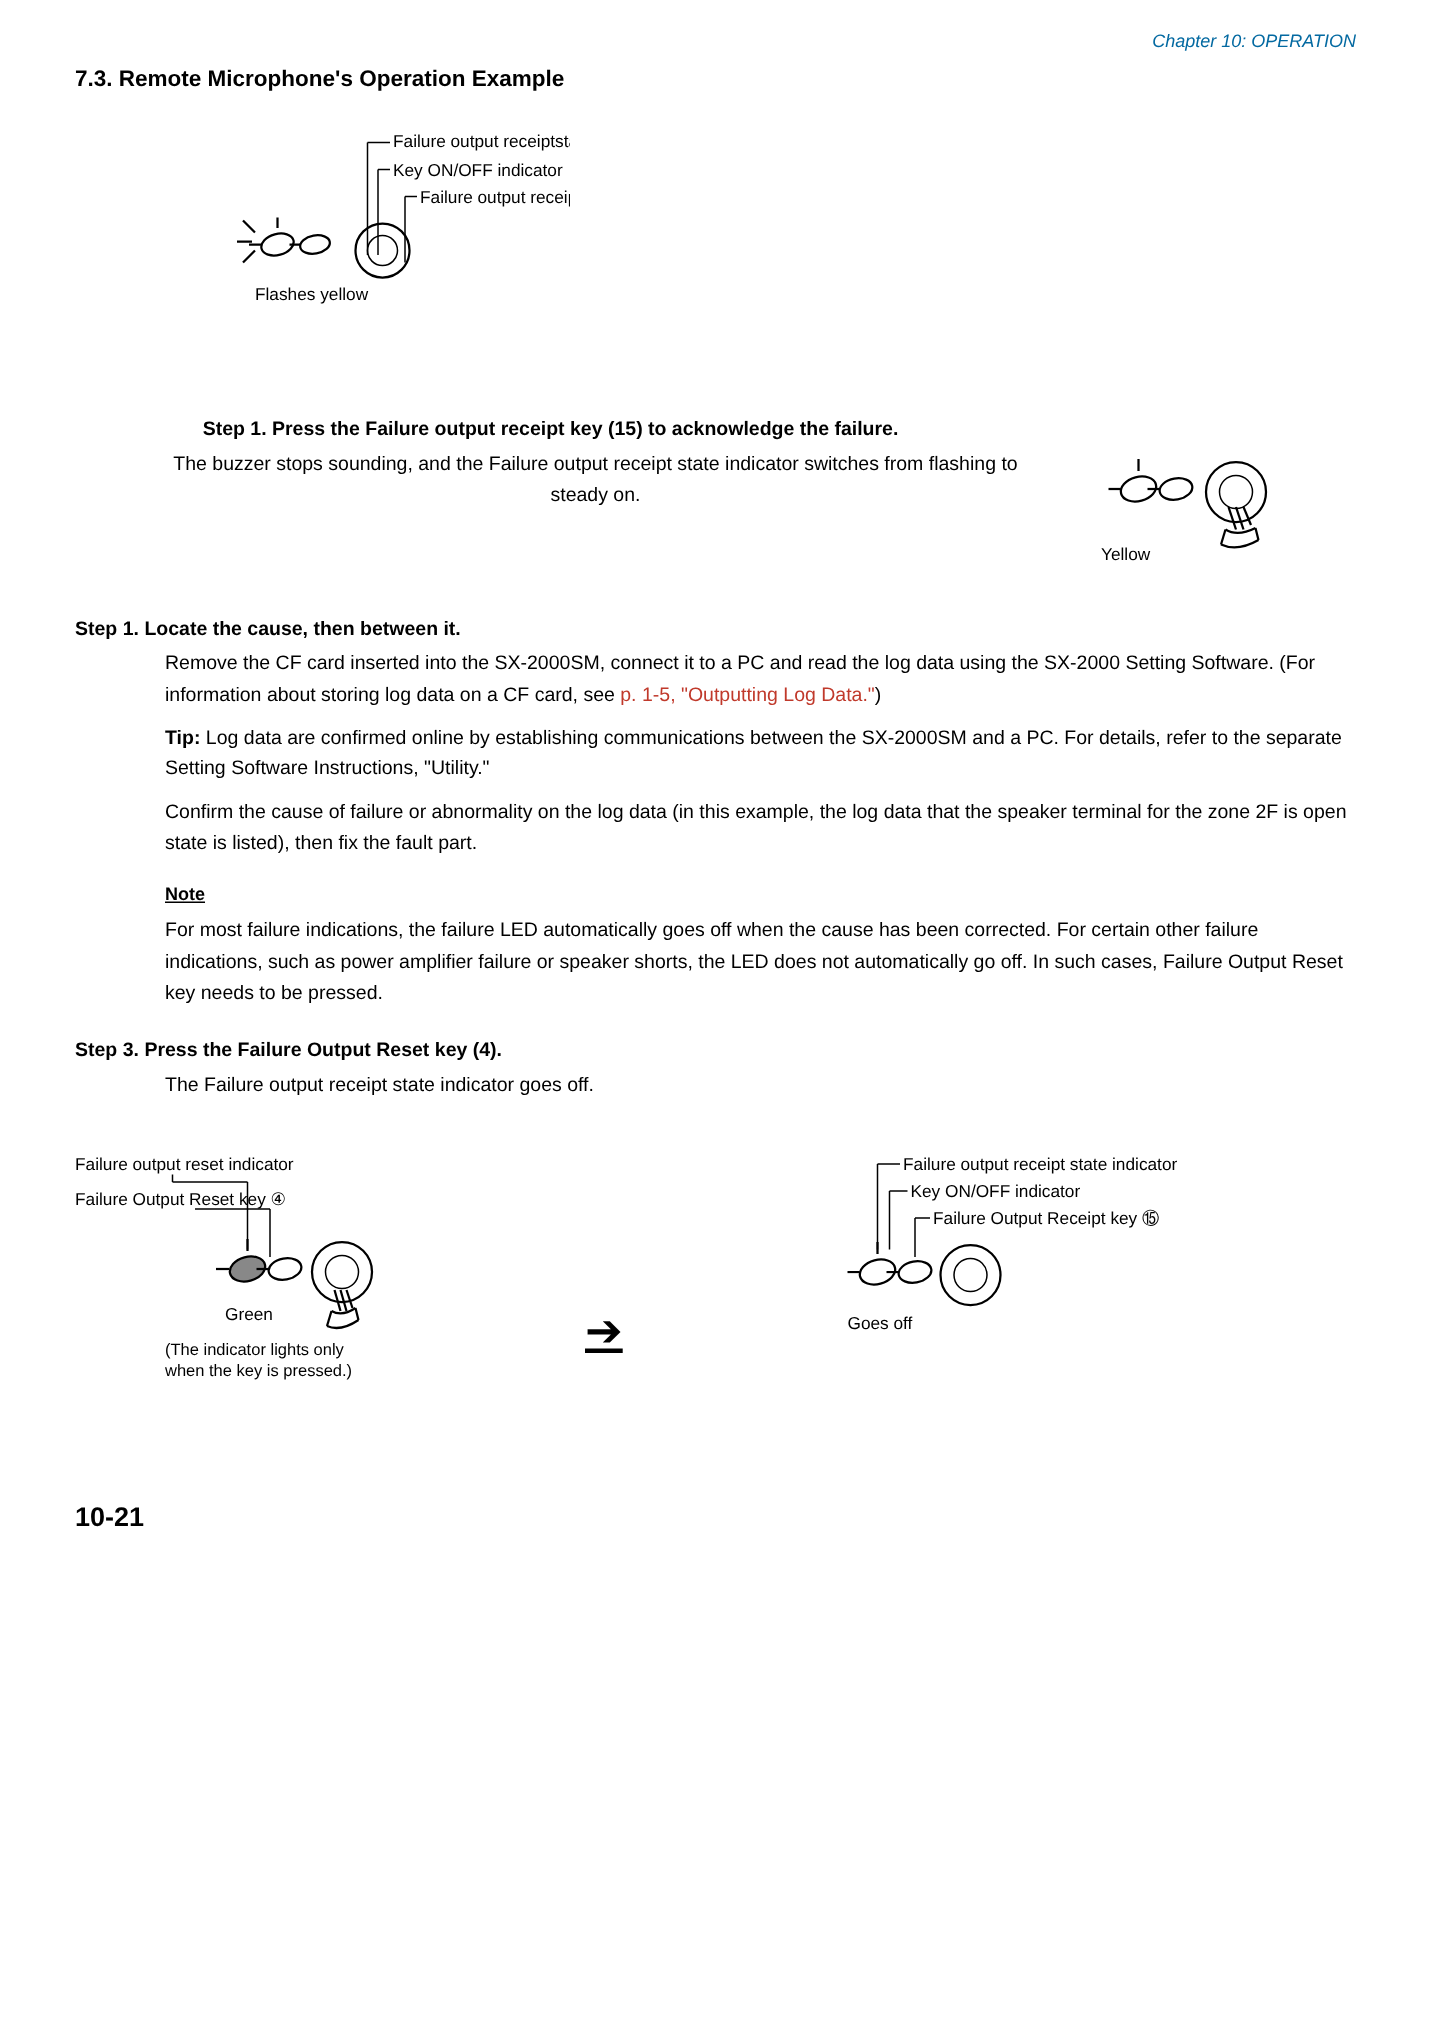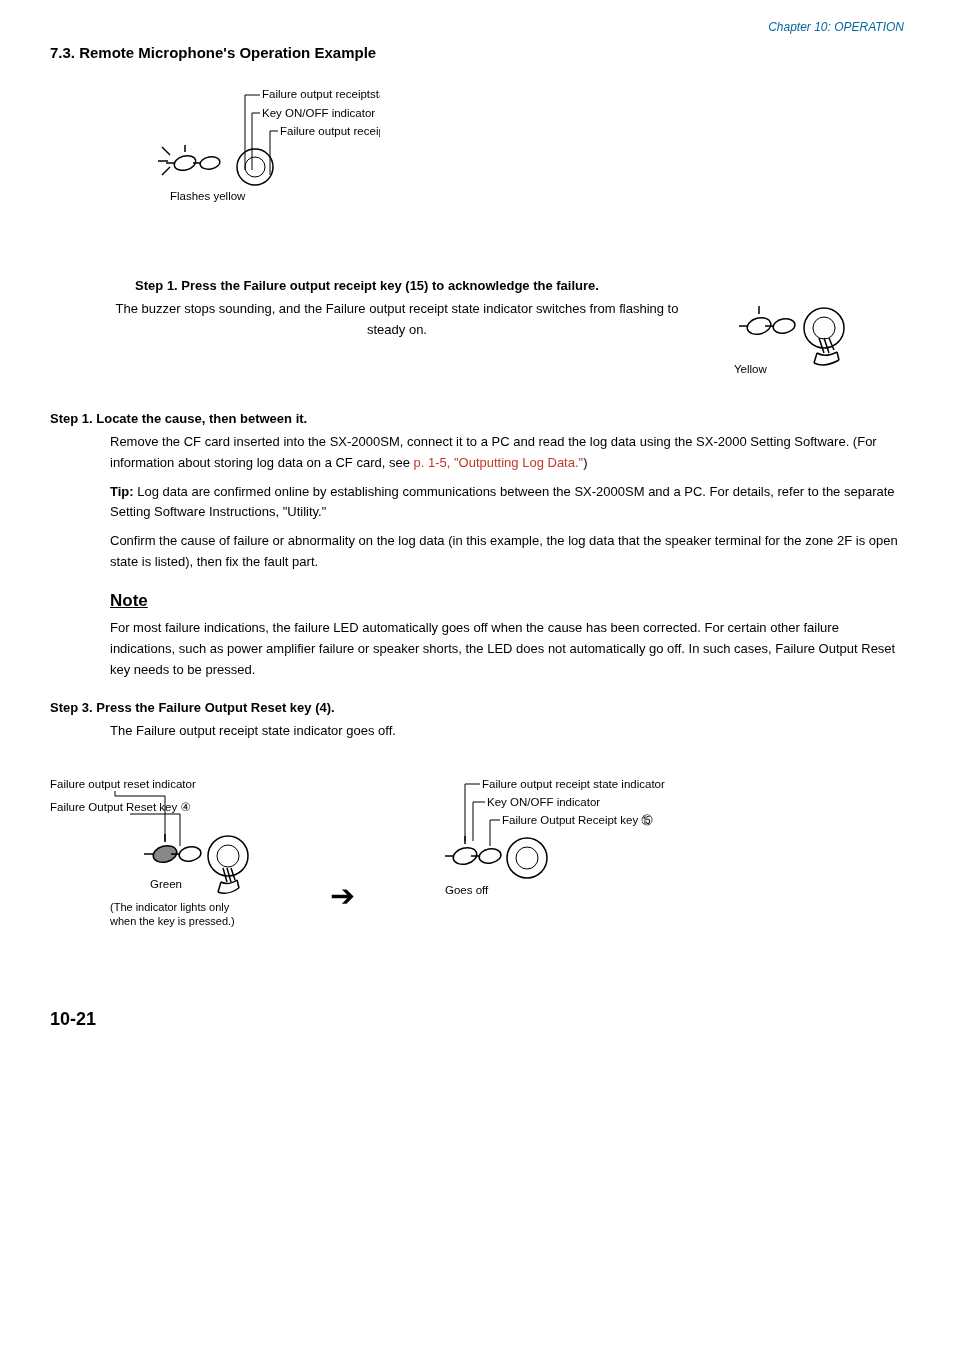--- a/index.html
+++ b/index.html
@@ -79,36 +79,38 @@
     }
     .tip-label {
       font-weight: bold;
     }
     .note-block {
       margin-top: 14px;
       margin-bottom: 14px;
     }
     .note-label {
       font-weight: bold;
-      font-size: 17px;
+      font-size: 12px;
       text-decoration: underline;
     }
     .note-text {
       font-size: 13px;
       line-height: 1.6;
       margin-top: 4px;
     }
     .link-text {
       color: #c0392b;
     }
     
     .bottom-diagram-row {
       display: flex;
+      gap: 60px;
       align-items: center;
       margin-top: 20px;
+      text-decoration: underline;
     }
     .bottom-diagram-item {
       position: relative;
     }
     .arrow-between {
       font-size: 28px;
       align-self: center;
       margin-top: 20px;
     }
     

